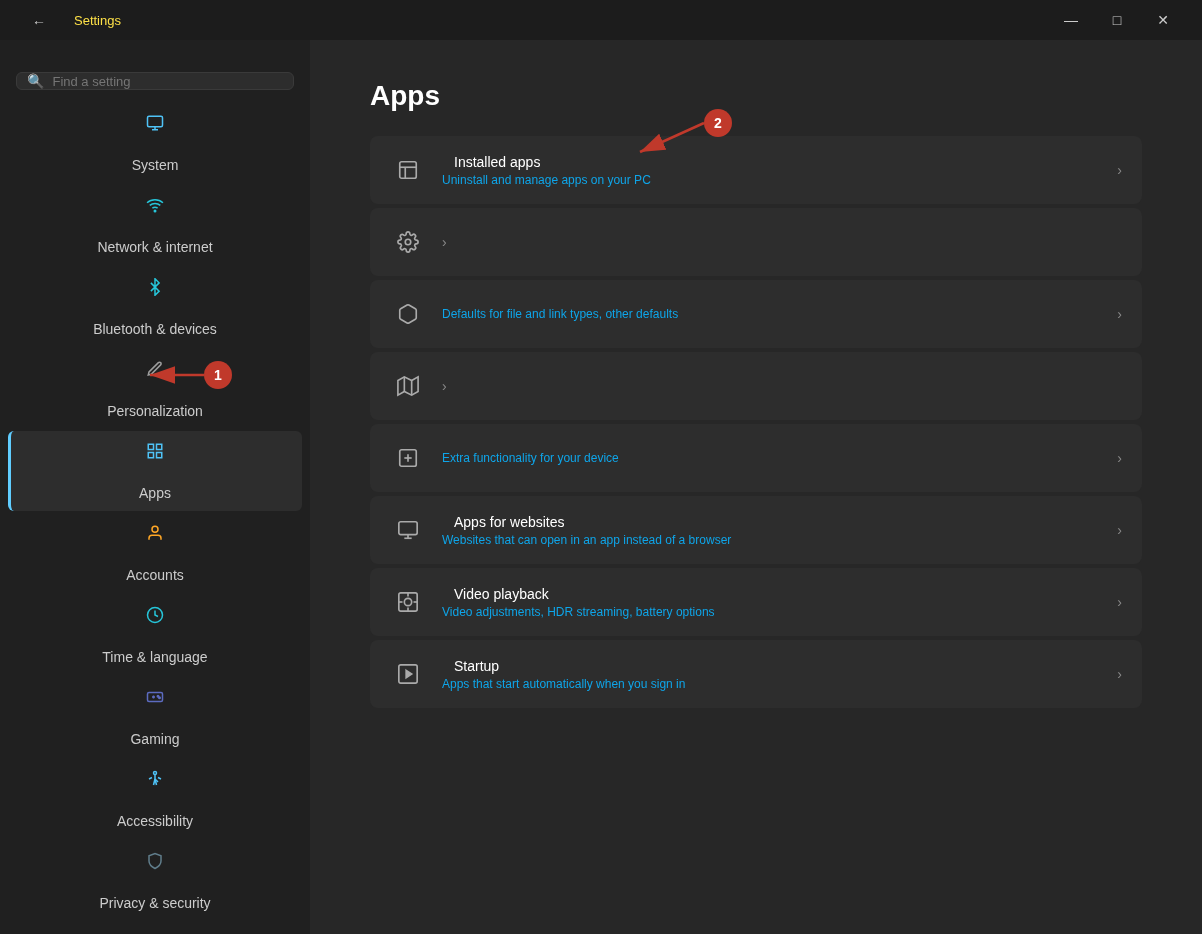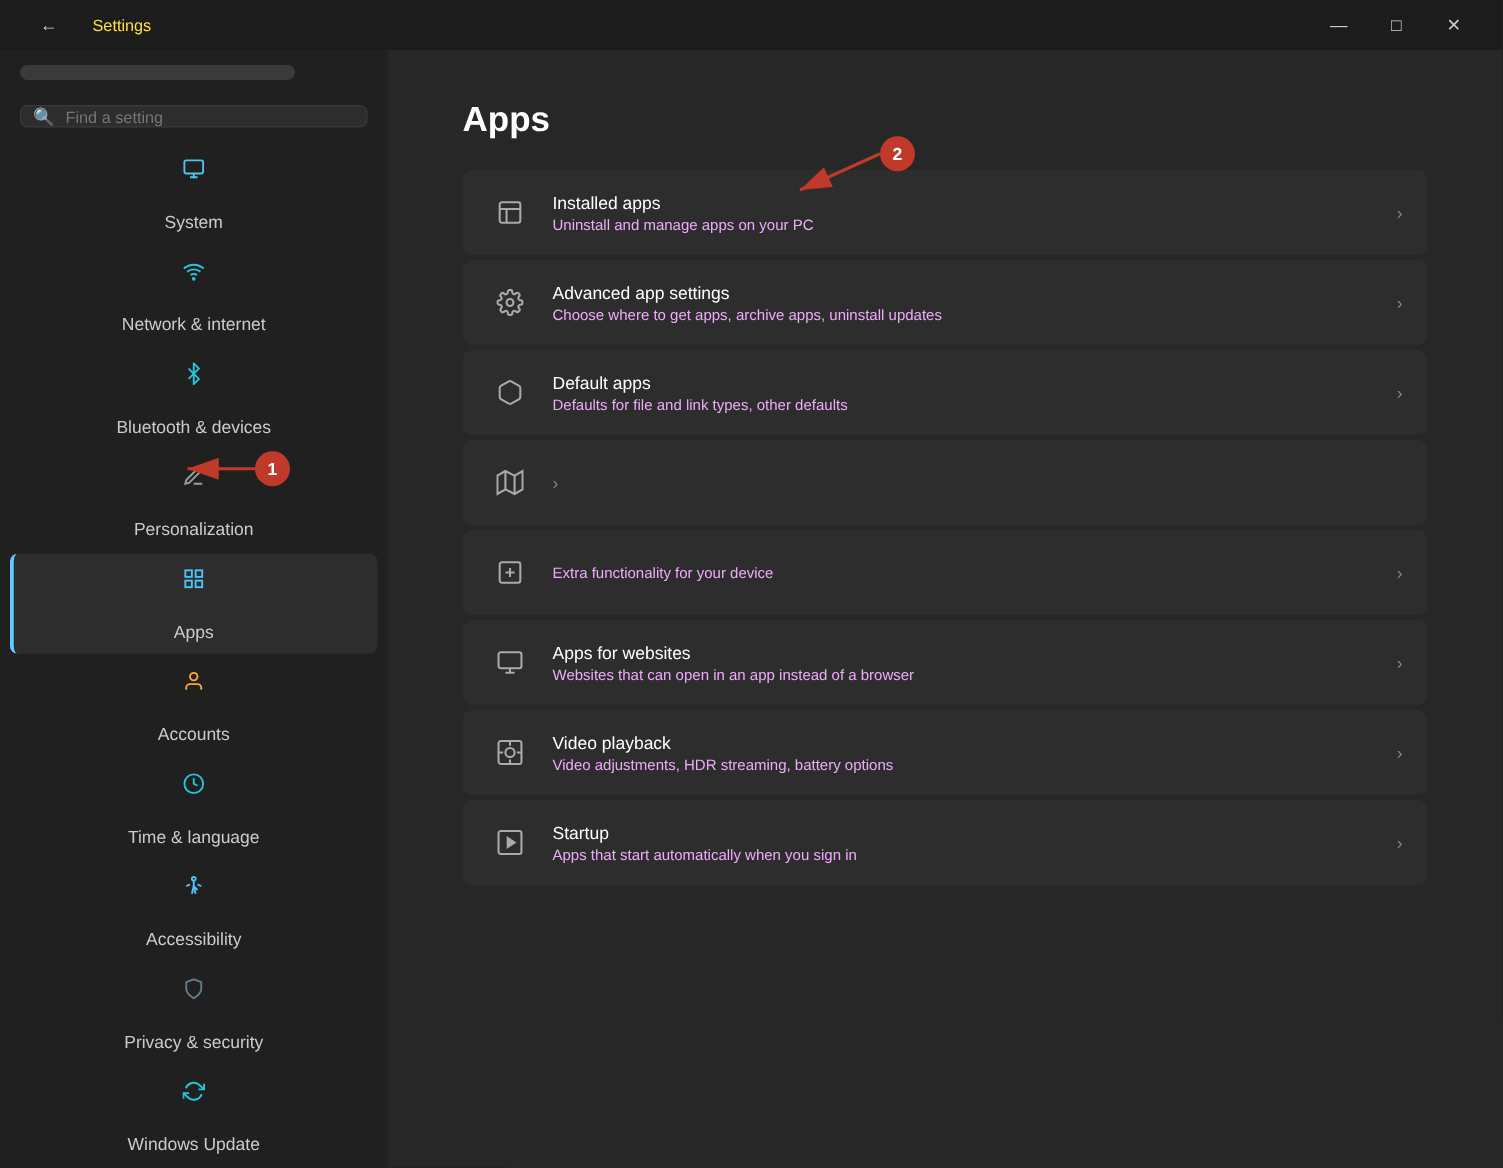--- a/index.html
+++ b/index.html
@@ -177,25 +177,26 @@
 
     .settings-item-text {
       flex: 1;
     }
 
     .settings-item-title {
       font-size: 14px;
       font-weight: 500;
       color: #ffffff;
       margin-bottom: 3px;
+      margin-left: 12px;
     }
 
     .settings-item-desc {
       font-size: 12px;
-      color: #f0abfc;
+      color: #0ea5e9;
     }
 
     .chevron {
       color: #888888;
       font-size: 14px;
     }
 
     
     .sidebar-badge-container {
       position: relative;
@@ -320,20 +321,32 @@
         <div class="nav-item">
           <div class="nav-icon icon-cyan">
             <svg width="18" height="18" viewBox="0 0 24 24" fill="none" stroke="currentColor" stroke-width="2">
                 <circle cx="12" cy="12" r="10"></circle>
                 <polyline points="12 6 12 12 16 14"></polyline>
               </svg>
           </div>
           <span>Time &amp; language</span>
         </div>
 
+        <div class="nav-item">
+          <div class="nav-icon icon-indigo">
+            <svg width="18" height="18" viewBox="0 0 24 24" fill="none" stroke="currentColor" stroke-width="2">
+                <rect x="2" y="6" width="20" height="12" rx="2"></rect>
+                <line x1="8" y1="12" x2="12" y2="12"></line>
+                <line x1="10" y1="10" x2="10" y2="14"></line>
+                <circle cx="16" cy="11" r="1" fill="currentColor"></circle>
+                <circle cx="18" cy="13" r="1" fill="currentColor"></circle>
+              </svg>
+          </div>
+          <span>Gaming</span>
+        </div>
 
         <div class="nav-item">
           <div class="nav-icon icon-blue">
             <svg width="18" height="18" viewBox="0 0 24 24" fill="none" stroke="currentColor" stroke-width="2">
                 <circle cx="12" cy="4" r="2"></circle>
                 <path d="M12 6v6l4 4"></path>
                 <path d="M8 10l-4 2"></path>
                 <path d="M16 10l4 2"></path>
                 <path d="M12 12l-2 8"></path>
                 <path d="M12 12l2 8"></path>
@@ -381,35 +394,30 @@
           <span class="chevron">›</span>
         </div>
 
         <div class="settings-item">
           <div class="settings-item-icon">
             <svg width="22" height="22" viewBox="0 0 24 24" fill="none" stroke="#aaaaaa" stroke-width="1.8">
                 <circle cx="12" cy="12" r="3"></circle>
                 <path d="M19.4 15a1.65 1.65 0 0 0 .33 1.82l.06.06a2 2 0 0 1-2.83 2.83l-.06-.06a1.65 1.65 0 0 0-1.82-.33 1.65 1.65 0 0 0-1 1.51V21a2 2 0 0 1-4 0v-.09A1.65 1.65 0 0 0 9 19.4a1.65 1.65 0 0 0-1.82.33l-.06.06a2 2 0 0 1-2.83-2.83l.06-.06A1.65 1.65 0 0 0 4.68 15a1.65 1.65 0 0 0-1.51-1H3a2 2 0 0 1 0-4h.09A1.65 1.65 0 0 0 4.6 9a1.65 1.65 0 0 0-.33-1.82l-.06-.06a2 2 0 0 1 2.83-2.83l.06.06A1.65 1.65 0 0 0 9 4.68a1.65 1.65 0 0 0 1-1.51V3a2 2 0 0 1 4 0v.09a1.65 1.65 0 0 0 1 1.51 1.65 1.65 0 0 0 1.82-.33l.06-.06a2 2 0 0 1 2.83 2.83l-.06.06A1.65 1.65 0 0 0 19.4 9a1.65 1.65 0 0 0 1.51 1H21a2 2 0 0 1 0 4h-.09a1.65 1.65 0 0 0-1.51 1z"></path>
               </svg>
           </div>
+          <span class="chevron">›</span>
+        </div>
+
+        <div class="settings-item">
+          <div class="settings-item-icon">
+            <svg width="22" height="22" viewBox="0 0 24 24" fill="none" stroke="#aaaaaa" stroke-width="1.8">
+                <path d="M21 16V8a2 2 0 0 0-1-1.73l-7-4a2 2 0 0 0-2 0l-7 4A2 2 0 0 0 3 8v8a2 2 0 0 0 1 1.73l7 4a2 2 0 0 0 2 0l7-4A2 2 0 0 0 21 16z"></path>
+              </svg>
+          </div>
           <div class="settings-item-text">
-            <div class="settings-item-title">Advanced app settings</div>
-            <div class="settings-item-desc">Choose where to get apps, archive apps, uninstall updates</div>
-          </div>
-          <span class="chevron">›</span>
-        </div>
-
-        <div class="settings-item">
-          <div class="settings-item-icon">
-            <svg width="22" height="22" viewBox="0 0 24 24" fill="none" stroke="#aaaaaa" stroke-width="1.8">
-                <path d="M21 16V8a2 2 0 0 0-1-1.73l-7-4a2 2 0 0 0-2 0l-7 4A2 2 0 0 0 3 8v8a2 2 0 0 0 1 1.73l7 4a2 2 0 0 0 2 0l7-4A2 2 0 0 0 21 16z"></path>
-              </svg>
-          </div>
-          <div class="settings-item-text">
-            <div class="settings-item-title">Default apps</div>
             <div class="settings-item-desc">Defaults for file and link types, other defaults</div>
           </div>
           <span class="chevron">›</span>
         </div>
 
         <div class="settings-item">
           <div class="settings-item-icon">
             <svg width="22" height="22" viewBox="0 0 24 24" fill="none" stroke="#aaaaaa" stroke-width="1.8">
                 <polygon points="1 6 1 22 8 18 16 22 23 18 23 2 16 6 8 2 1 6"></polygon>
                 <line x1="8" y1="2" x2="8" y2="18"></line>

